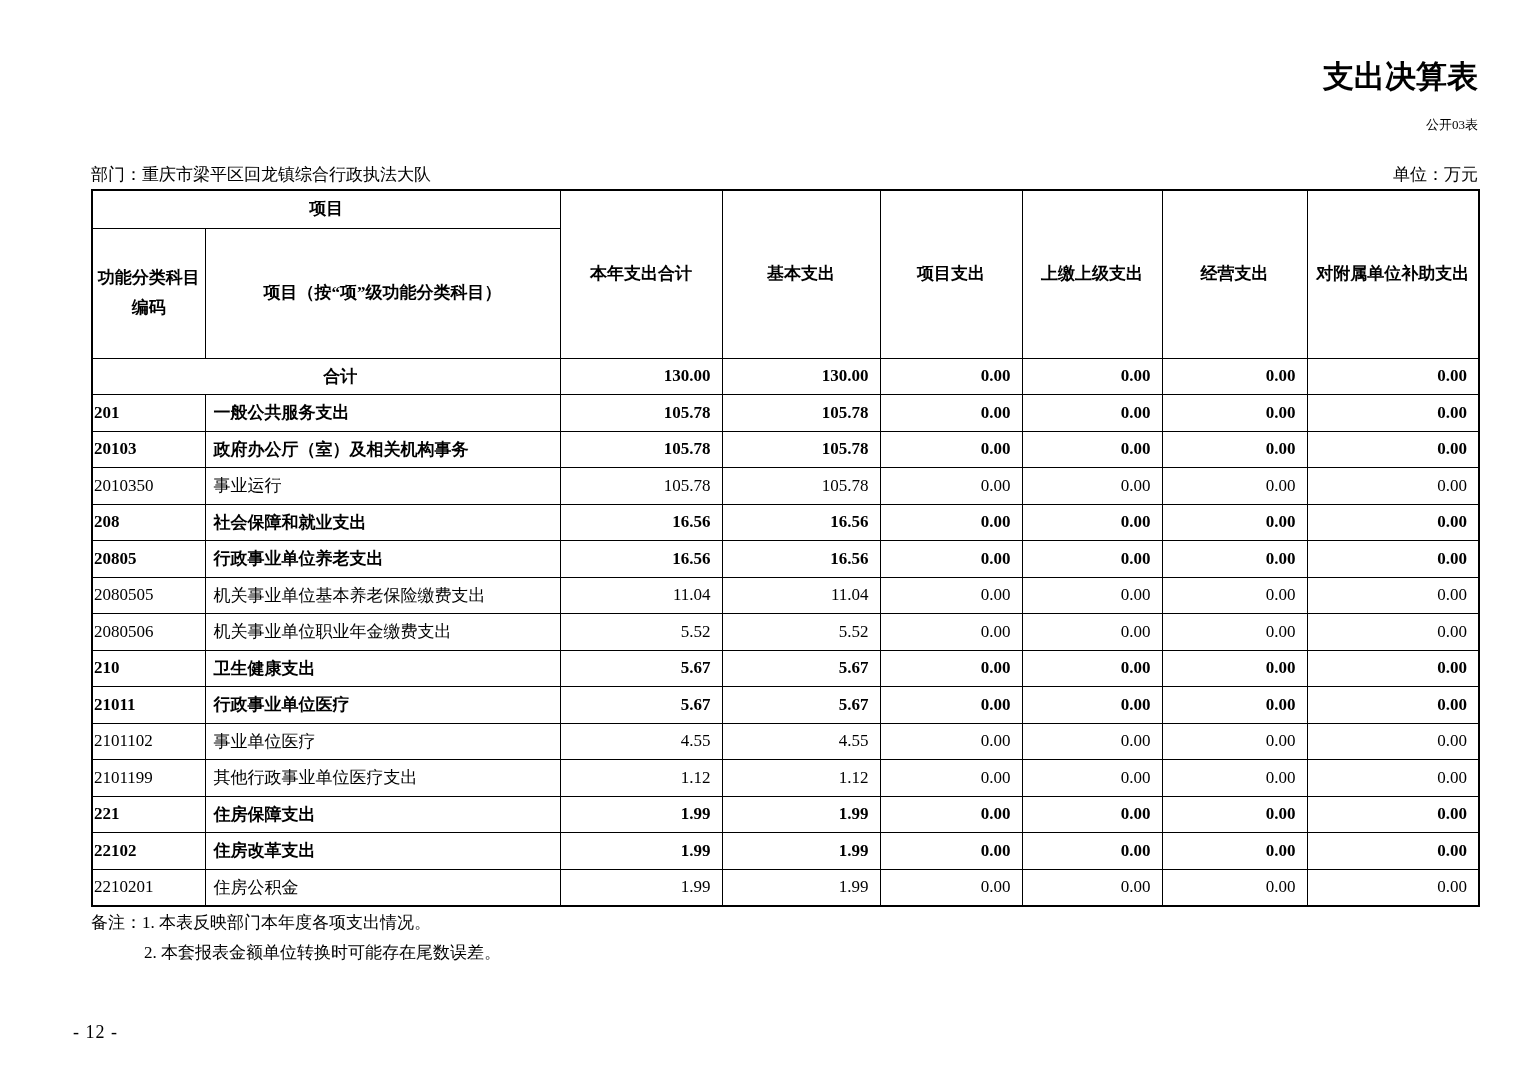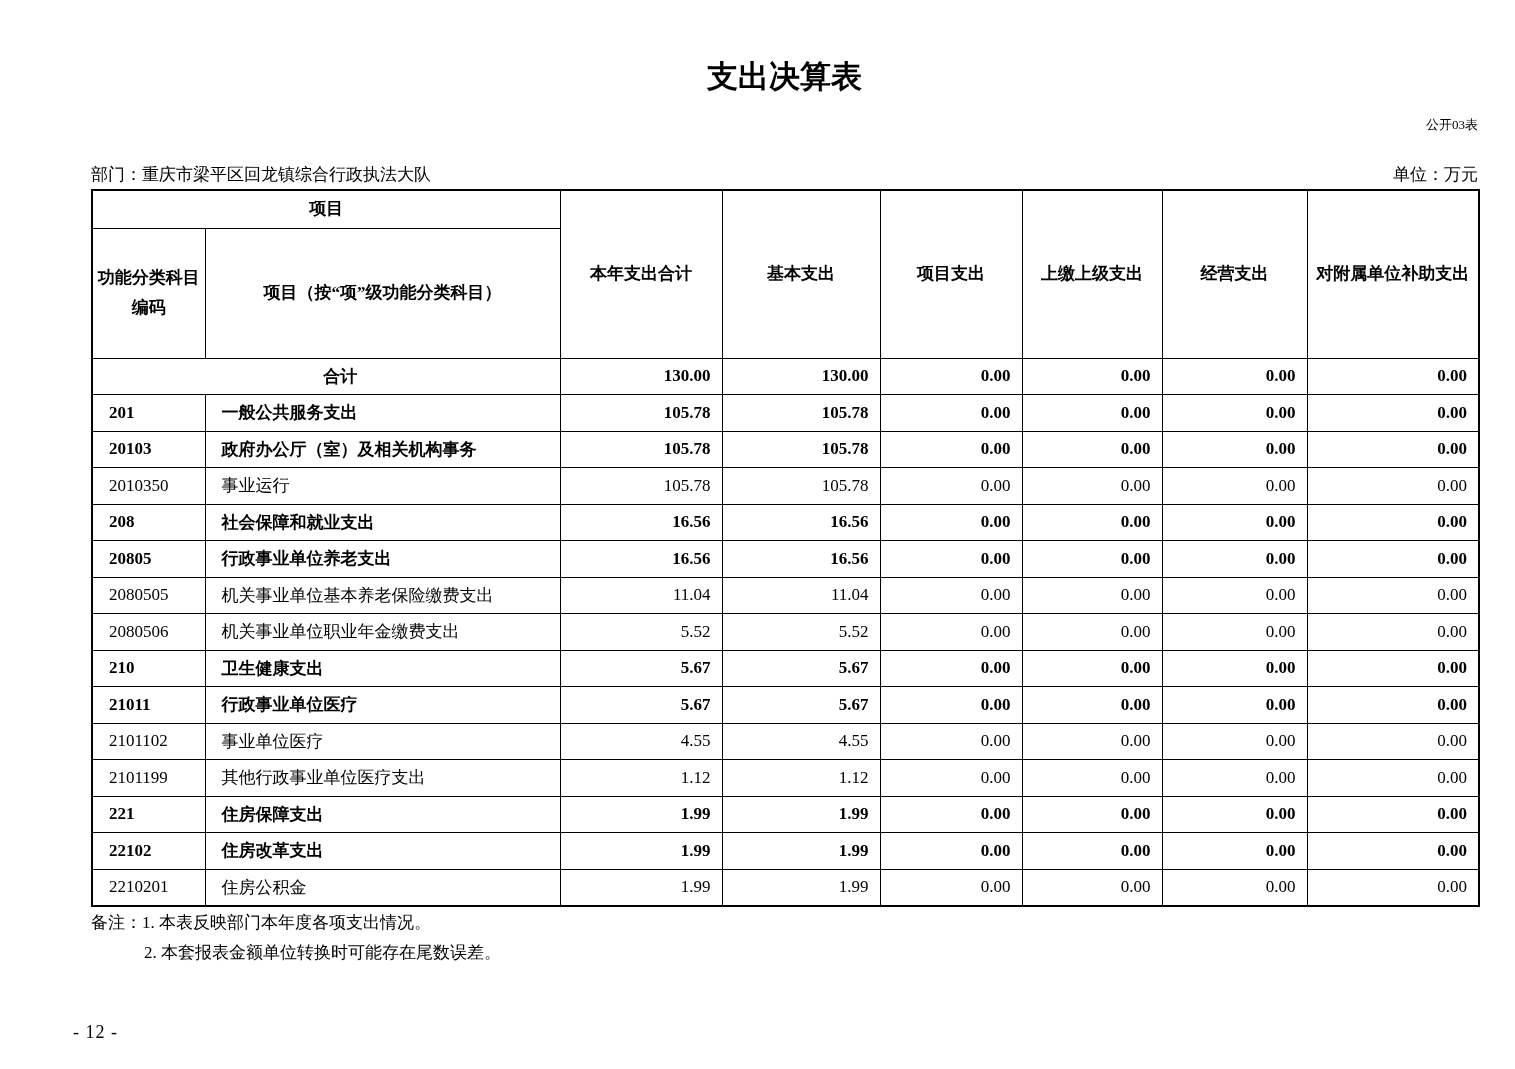--- a/index.html
+++ b/index.html
@@ -14,21 +14,21 @@
     overflow: hidden;
   }
   .content {
     position: absolute;
     left: 91px;
     top: 0;
     width: 1387px;
   }
   .doc-title {
     margin-top: 58px;
-    text-align: center;
+    text-align: right;
     font-size: 31px;
     font-weight: bold;
     line-height: 1.2;
   }
   .table-code {
     margin-top: 20px;
     text-align: right;
     font-size: 13px;
     line-height: 20px;
   }
@@ -56,22 +56,22 @@
   table.report th {
     font-weight: bold;
     text-align: center;
     line-height: 1.75;
     padding: 0 2px;
   }
   tr.hdr-top { height: 38px; }
   tr.hdr-top th { line-height: 1.2; }
   tr.hdr-main { height: 130px; }
   tbody.report-body tr { height: 36.5px; }
-  td.cell-code { text-align: left; padding-left: 16px; }
-  td.cell-name { text-align: left; padding-left: 16px; }
+  td.cell-code { text-align: left; padding-left: 1px; }
+  td.cell-name { text-align: left; padding-left: 8px; }
   td.cell-num  { text-align: right; padding-right: 11px; }
   td.cell-total-label { text-align: center; padding-left: 28px; }
   tr.bold td { font-weight: bold; }
   .notes {
     margin-top: 1px;
     font-size: 17px;
     line-height: 30px;
   }
   .notes .note-line-2 { padding-left: 53px; }
   .page-number {

